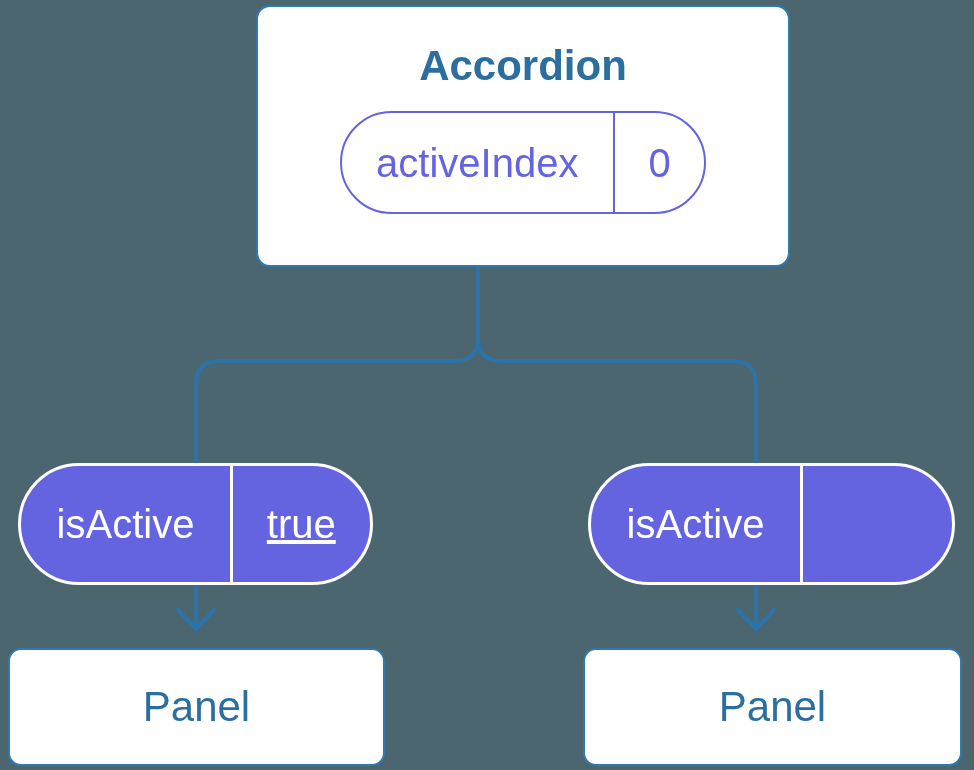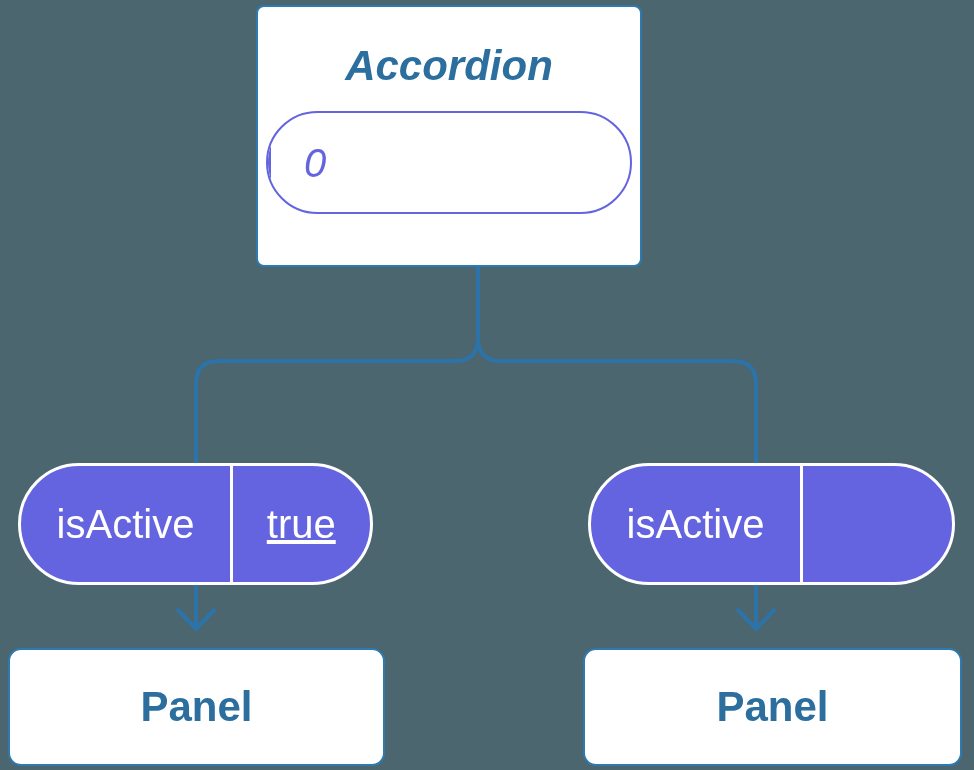--- a/index.html
+++ b/index.html
@@ -19,30 +19,29 @@
     position: absolute;
     left: 0; top: 0;
     width: 974px; height: 770px;
     pointer-events: none;
   }
 
   
   .root-card {
     position: absolute;
     left: 256px; top: 5px;
-    width: 386px; height: 262px;
+    width: 534px; height: 262px;
     background: #ffffff;
     border: 2.5px solid #2e7ab0;
-    border-radius: 8px;
+    border-radius: 14px;
     box-sizing: border-box;
     display: flex;
     flex-direction: column;
     align-items: center;
     padding-top: 36px;
-    font-style: italic;
   }
   .root-title {
     font-size: 42px;
     font-weight: 700;
     color: #2c6f9f;
     line-height: 1.1;
   }
   
   .pill {
     display: flex;
@@ -98,41 +97,42 @@
     border-radius: 13px;
     box-sizing: border-box;
     display: flex;
     align-items: center;
     justify-content: center;
   }
   #panel-left  { left: 8px;   width: 377px; }
   #panel-right { left: 583px; width: 379px; }
   .panel-title {
     font-size: 42px;
-    font-weight: 700;
+    font-weight: 400;
     color: #2c6f9f;
   }
 </style>
 </head>
 <body>
 
 <div id="canvas">
 
   <svg id="connector-layer" viewBox="0 0 974 770" xmlns="http://www.w3.org/2000/svg">
     <g fill="none" stroke="#2b73a8" stroke-width="4" stroke-linecap="round" stroke-linejoin="round">
       <path d="M478 265 L478 338 Q478 361 455 361 L219 361 Q196 361 196 384 L196 464" stroke="#2b73a8"></path>
       <path d="M478 265 L478 338 Q478 361 501 361 L733 361 Q756 361 756 384 L756 464" stroke="#2b73a8"></path>
       <path d="M196 567 L196 627 M178 610 L196 629 L214 610" stroke="#2b73a8"></path>
       <path d="M756 567 L756 627 M738 610 L756 629 L774 610" stroke="#2b73a8"></path>
     </g>
   </svg>
 
   <div class="root-card">
     <div class="root-title">Accordion</div>
     <div class="pill pill-outline">
+      <div class="pill-cell pill-label">activeIndex</div>
       <div class="pill-divider"></div>
       <div class="pill-cell pill-value">0</div>
     </div>
   </div>
 
   <div id="pill-true" class="pill pill-filled">
     <div class="pill-cell pill-label">isActive</div>
     <div class="pill-divider"></div>
     <div class="pill-cell pill-value">true</div>
   </div>

